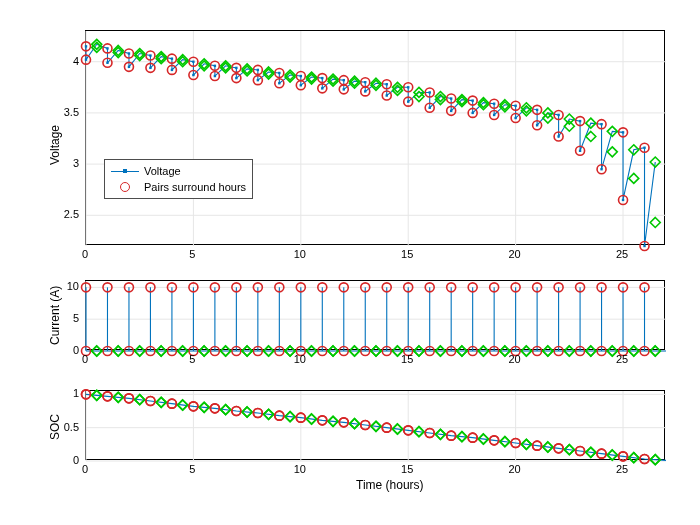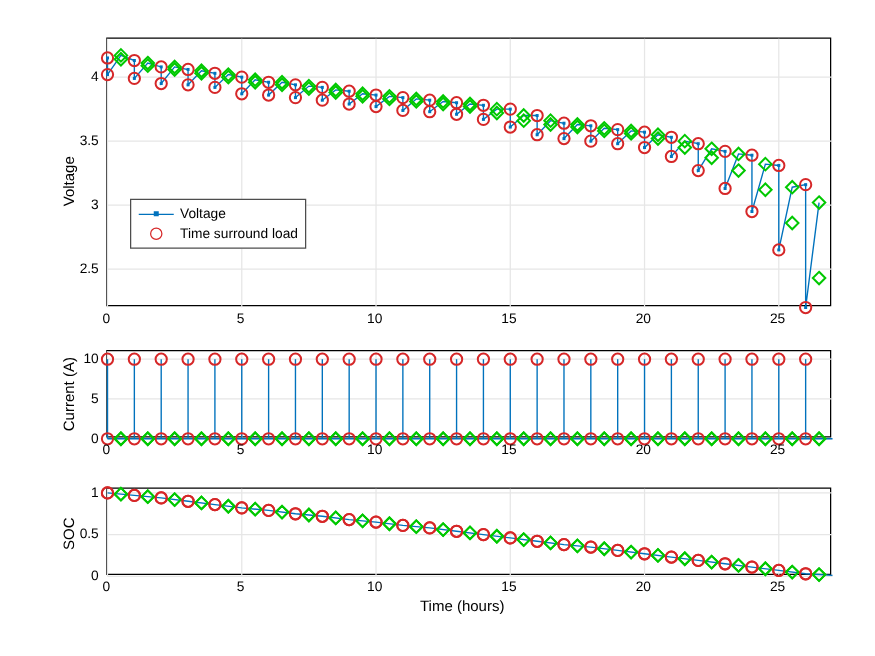--- a/index.html
+++ b/index.html
@@ -274,21 +274,21 @@
         <span class="legend-swatch">
           <span class="swatch-line"></span>
             <span class="swatch-dot"></span>
         </span>
         <span>Voltage</span>
       </div>
       <div class="legend-row">
         <span class="legend-swatch">
           <span class="marker-circle"></span>
         </span>
-        <span>Time surround load</span>
+        <span>Pairs surround hours</span>
       </div>
     </div>
   </div>
   <div class="ylabel" style="left:48px; top:165px;">Voltage</div>
 
   <div class="axes" id="ax2" style="left:85px; top:280px; width:580px; height:70px;">
     <svg class="plotarea" id="svg2" width="580" height="70">
         <g class="grid">
           <line x1="0" y1="0" x2="0" y2="70"></line>
           <line x1="107.4074074074074" y1="0" x2="107.4074074074074" y2="70"></line>
@@ -558,21 +558,21 @@
         <path d="M 547.7777777777777 61.66666666666667 L 552.7777777777777 66.66666666666667 L 547.7777777777777 71.66666666666667 L 542.7777777777777 66.66666666666667 Z" fill="none" stroke="#00c800" stroke-width="1.6"></path>
         <path d="M 547.7777777777777 61.66666666666667 L 552.7777777777777 66.66666666666667 L 547.7777777777777 71.66666666666667 L 542.7777777777777 66.66666666666667 Z" fill="none" stroke="#00c800" stroke-width="1.6"></path>
         <circle cx="537.0370370370371" cy="65.33333333333333" r="4.5" fill="none" stroke="#d62728" stroke-width="1.6"></circle>
         <circle cx="558.5185185185185" cy="68" r="4.5" fill="none" stroke="#d62728" stroke-width="1.6"></circle>
         <path d="M 569.2592592592592 63.66666666666667 L 574.2592592592592 68.66666666666667 L 569.2592592592592 73.66666666666667 L 564.2592592592592 68.66666666666667 Z" fill="none" stroke="#00c800" stroke-width="1.6"></path>
         <path d="M 569.2592592592592 63.66666666666667 L 574.2592592592592 68.66666666666667 L 569.2592592592592 73.66666666666667 L 564.2592592592592 68.66666666666667 Z" fill="none" stroke="#00c800" stroke-width="1.6"></path>
         <circle cx="558.5185185185185" cy="68" r="4.5" fill="none" stroke="#d62728" stroke-width="1.6"></circle>
       </svg>
   </div>
   <div class="ylabel" style="left:48px; top:440px;">SOC</div>
-  <div class="xlabel" style="left:336px; top:478px;">Time (hours)</div>
+  <div class="xlabel" style="left:356px; top:478px;">Time (hours)</div>
 
   <svg id="ticks" width="700" height="525" style="position:absolute;left:0;top:0;pointer-events:none">
       <text x="85" y="258" text-anchor="middle" font-size="11" font-family="Arial" fill="#000">0</text>
       <text x="192.4074074074074" y="258" text-anchor="middle" font-size="11" font-family="Arial" fill="#000">5</text>
       <text x="299.8148148148148" y="258" text-anchor="middle" font-size="11" font-family="Arial" fill="#000">10</text>
       <text x="407.22222222222223" y="258" text-anchor="middle" font-size="11" font-family="Arial" fill="#000">15</text>
       <text x="514.6296296296296" y="258" text-anchor="middle" font-size="11" font-family="Arial" fill="#000">20</text>
       <text x="622.0370370370371" y="258" text-anchor="middle" font-size="11" font-family="Arial" fill="#000">25</text>
       <text x="79" y="218.2857142857143" text-anchor="end" font-size="11" font-family="Arial" fill="#000">2.5</text>
       <text x="79" y="167.0952380952381" text-anchor="end" font-size="11" font-family="Arial" fill="#000">3</text>

